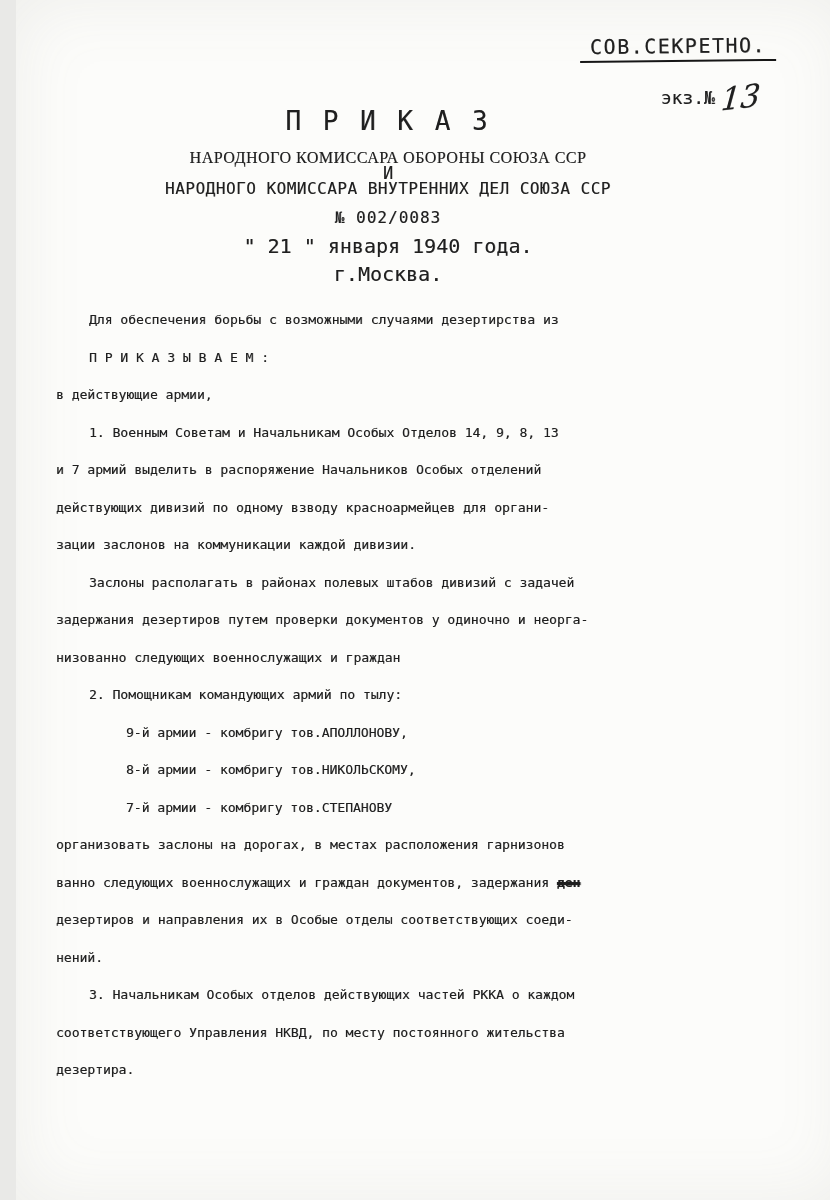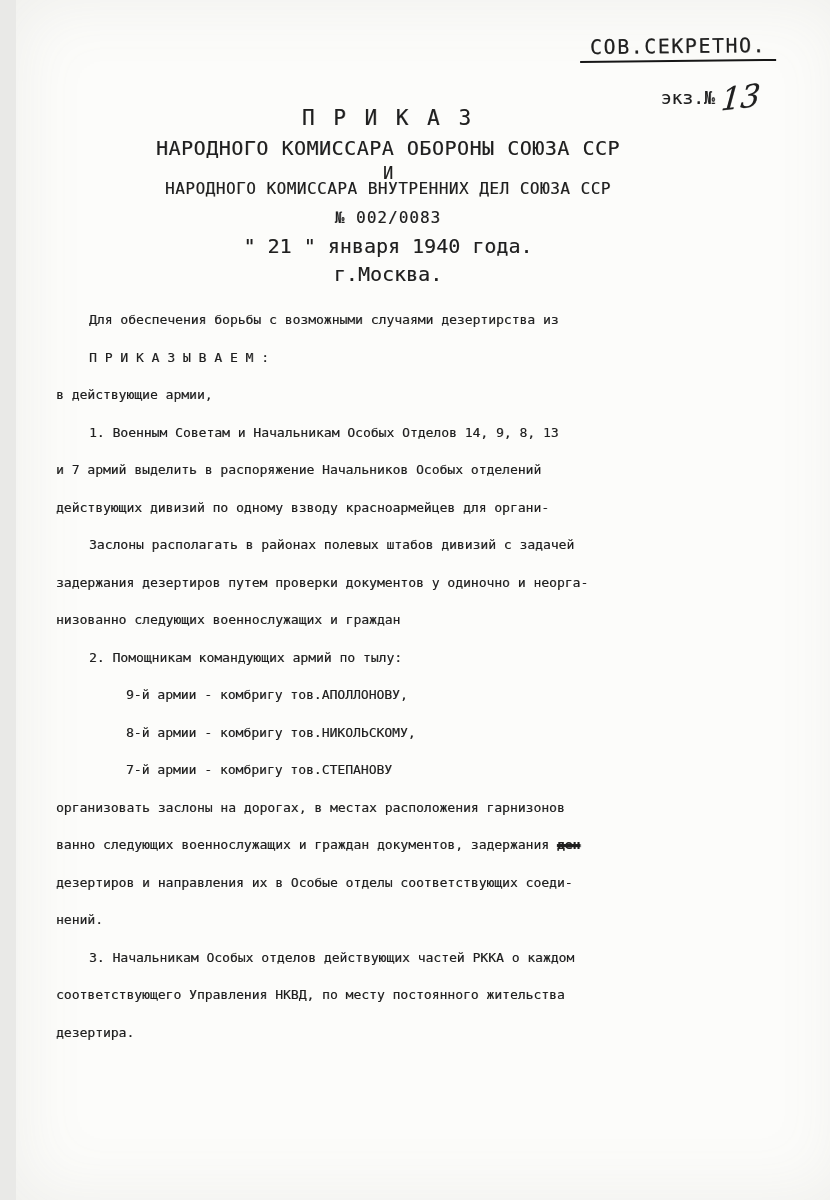--- a/index.html
+++ b/index.html
@@ -53,22 +53,22 @@
     vertical-align: -4px;
   }
 
   
   .header-block {
     position: absolute;
     top: 0; left: 52px; width: 640px;
     text-align: center;
   }
   .h-line { position: absolute; left: 0; width: 100%; white-space: pre; }
-  .h-title   { top: 106px; font-size: 21px; letter-spacing: 3px; }
-  .h-issuer1 { top: 136px; font-size: 20px; letter-spacing: 0.5px; }
+  .h-title   { top: 106px; font-size: 26px; letter-spacing: 3px; }
+  .h-issuer1 { top: 149px; font-size: 16px; letter-spacing: 0.5px; font-family: Liberation Serif, serif; }
   .h-conj    { top: 163px; font-size: 17px; }
   .h-issuer2 { top: 179px; font-size: 16px; letter-spacing: 0.5px; }
   .h-number  { top: 208px; font-size: 16px; letter-spacing: 1px; }
   .h-date    { top: 234px; font-size: 20px; }
   .h-place   { top: 262px; font-size: 20px; }
 
   
   .body-block {
     position: absolute;
     top: 301px; left: 40px; width: 770px;
@@ -111,20 +111,21 @@
     <div class="h-line h-place ink">г.Москва.</div>
   </div>
 
   <div class="body-block">
       <div class="tline ind1"><span>Для обеспечения борьбы с возможными случаями дезертирства из</span></div>
       <div class="tline ind1"><span>П Р И К А З Ы В А Е М :</span></div>
       <div class="tline ind0"><span>в действующие армии,</span></div>
       <div class="tline ind1"><span>1. Военным Советам и Начальникам Особых Отделов 14, 9, 8, 13</span></div>
       <div class="tline ind0"><span>и 7 армий выделить в распоряжение Начальников Особых отделений</span></div>
       <div class="tline ind0"><span>действующих дивизий по одному взводу красноармейцев для органи-</span></div>
+      <div class="tline ind0"><span>зации заслонов на коммуникации каждой дивизии.</span></div>
       <div class="tline ind1"><span>Заслоны располагать в районах полевых штабов дивизий с задачей</span></div>
       <div class="tline ind0"><span>задержания дезертиров путем проверки документов у одиночно и неорга-</span></div>
       <div class="tline ind0"><span>низованно следующих военнослужащих и граждан</span></div>
       <div class="tline ind1"><span>2. Помощникам командующих армий по тылу:</span></div>
       <div class="tline ind2"><span>9-й армии - комбригу тов.АПОЛЛОНОВУ,</span></div>
       <div class="tline ind2"><span>8-й армии - комбригу тов.НИКОЛЬСКОМУ,</span></div>
       <div class="tline ind2"><span>7-й армии - комбригу тов.СТЕПАНОВУ</span></div>
       <div class="tline ind0"><span>организовать заслоны на дорогах, в местах расположения гарнизонов</span></div>
       <div class="tline ind0"><span>ванно следующих военнослужащих и граждан документов, задержания </span><span class="struck">ден</span></div>
       <div class="tline ind0"><span>дезертиров и направления их в Особые отделы соответствующих соеди-</span></div>

